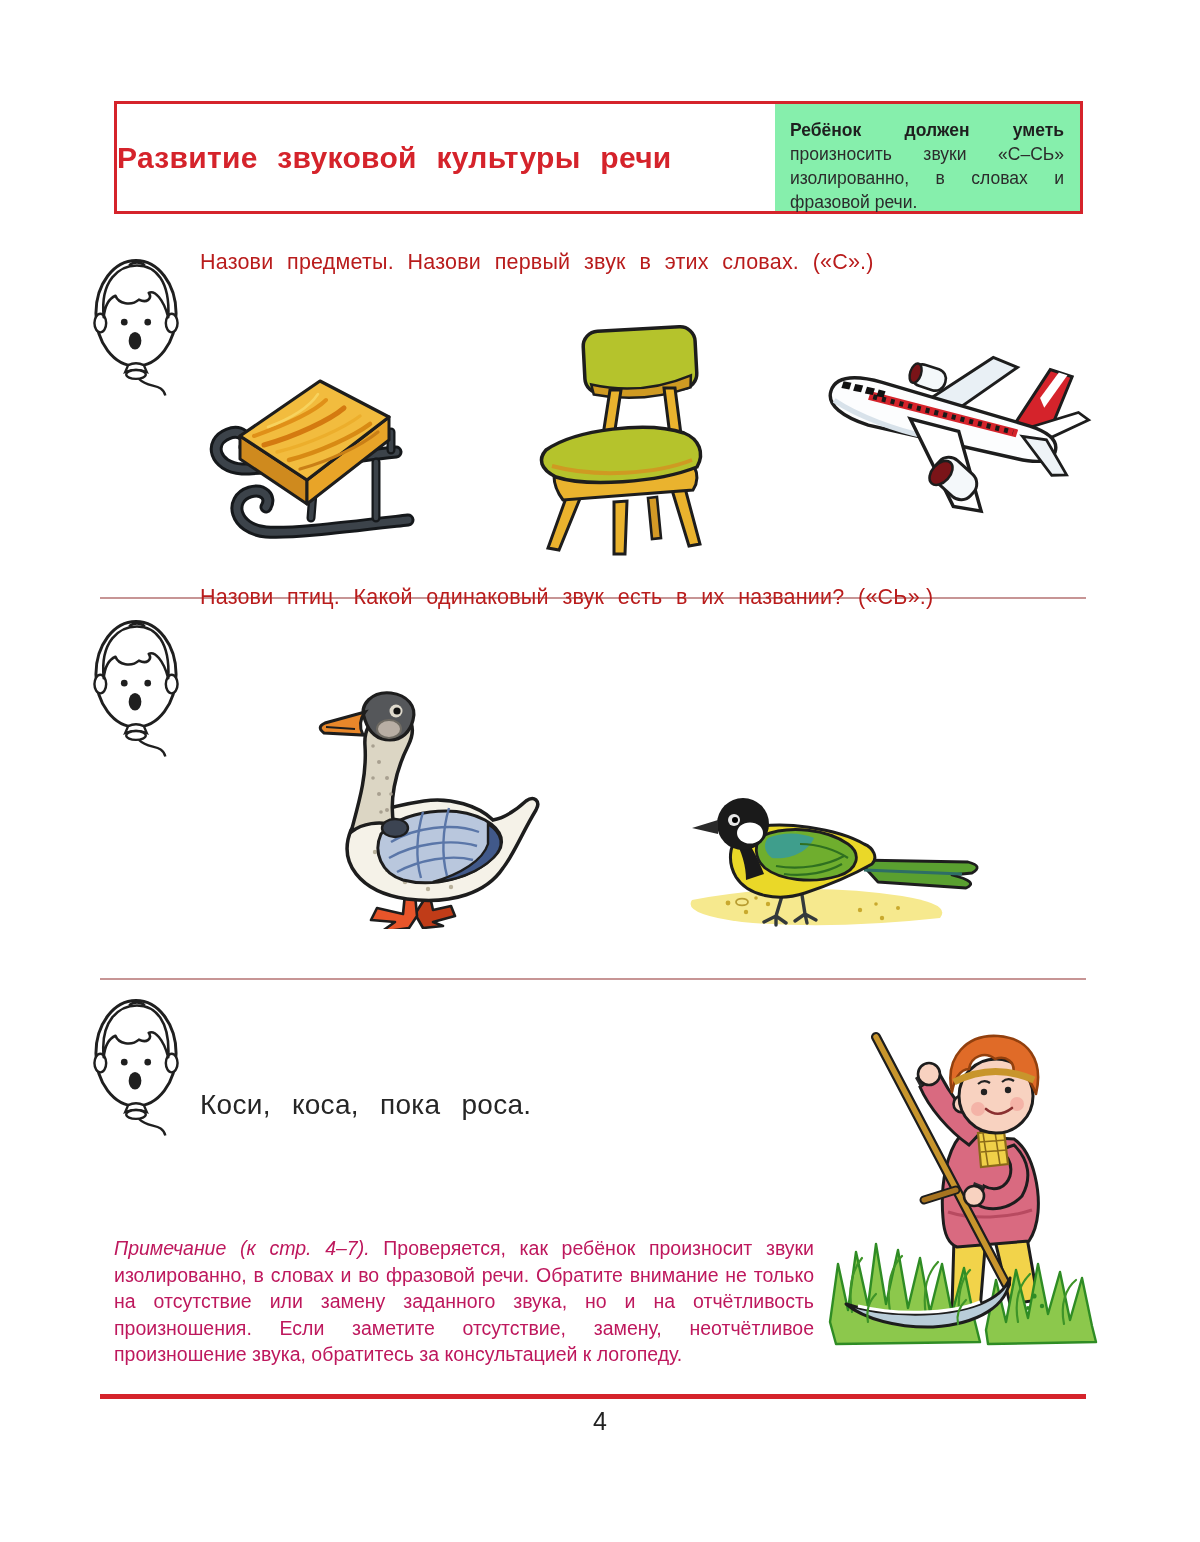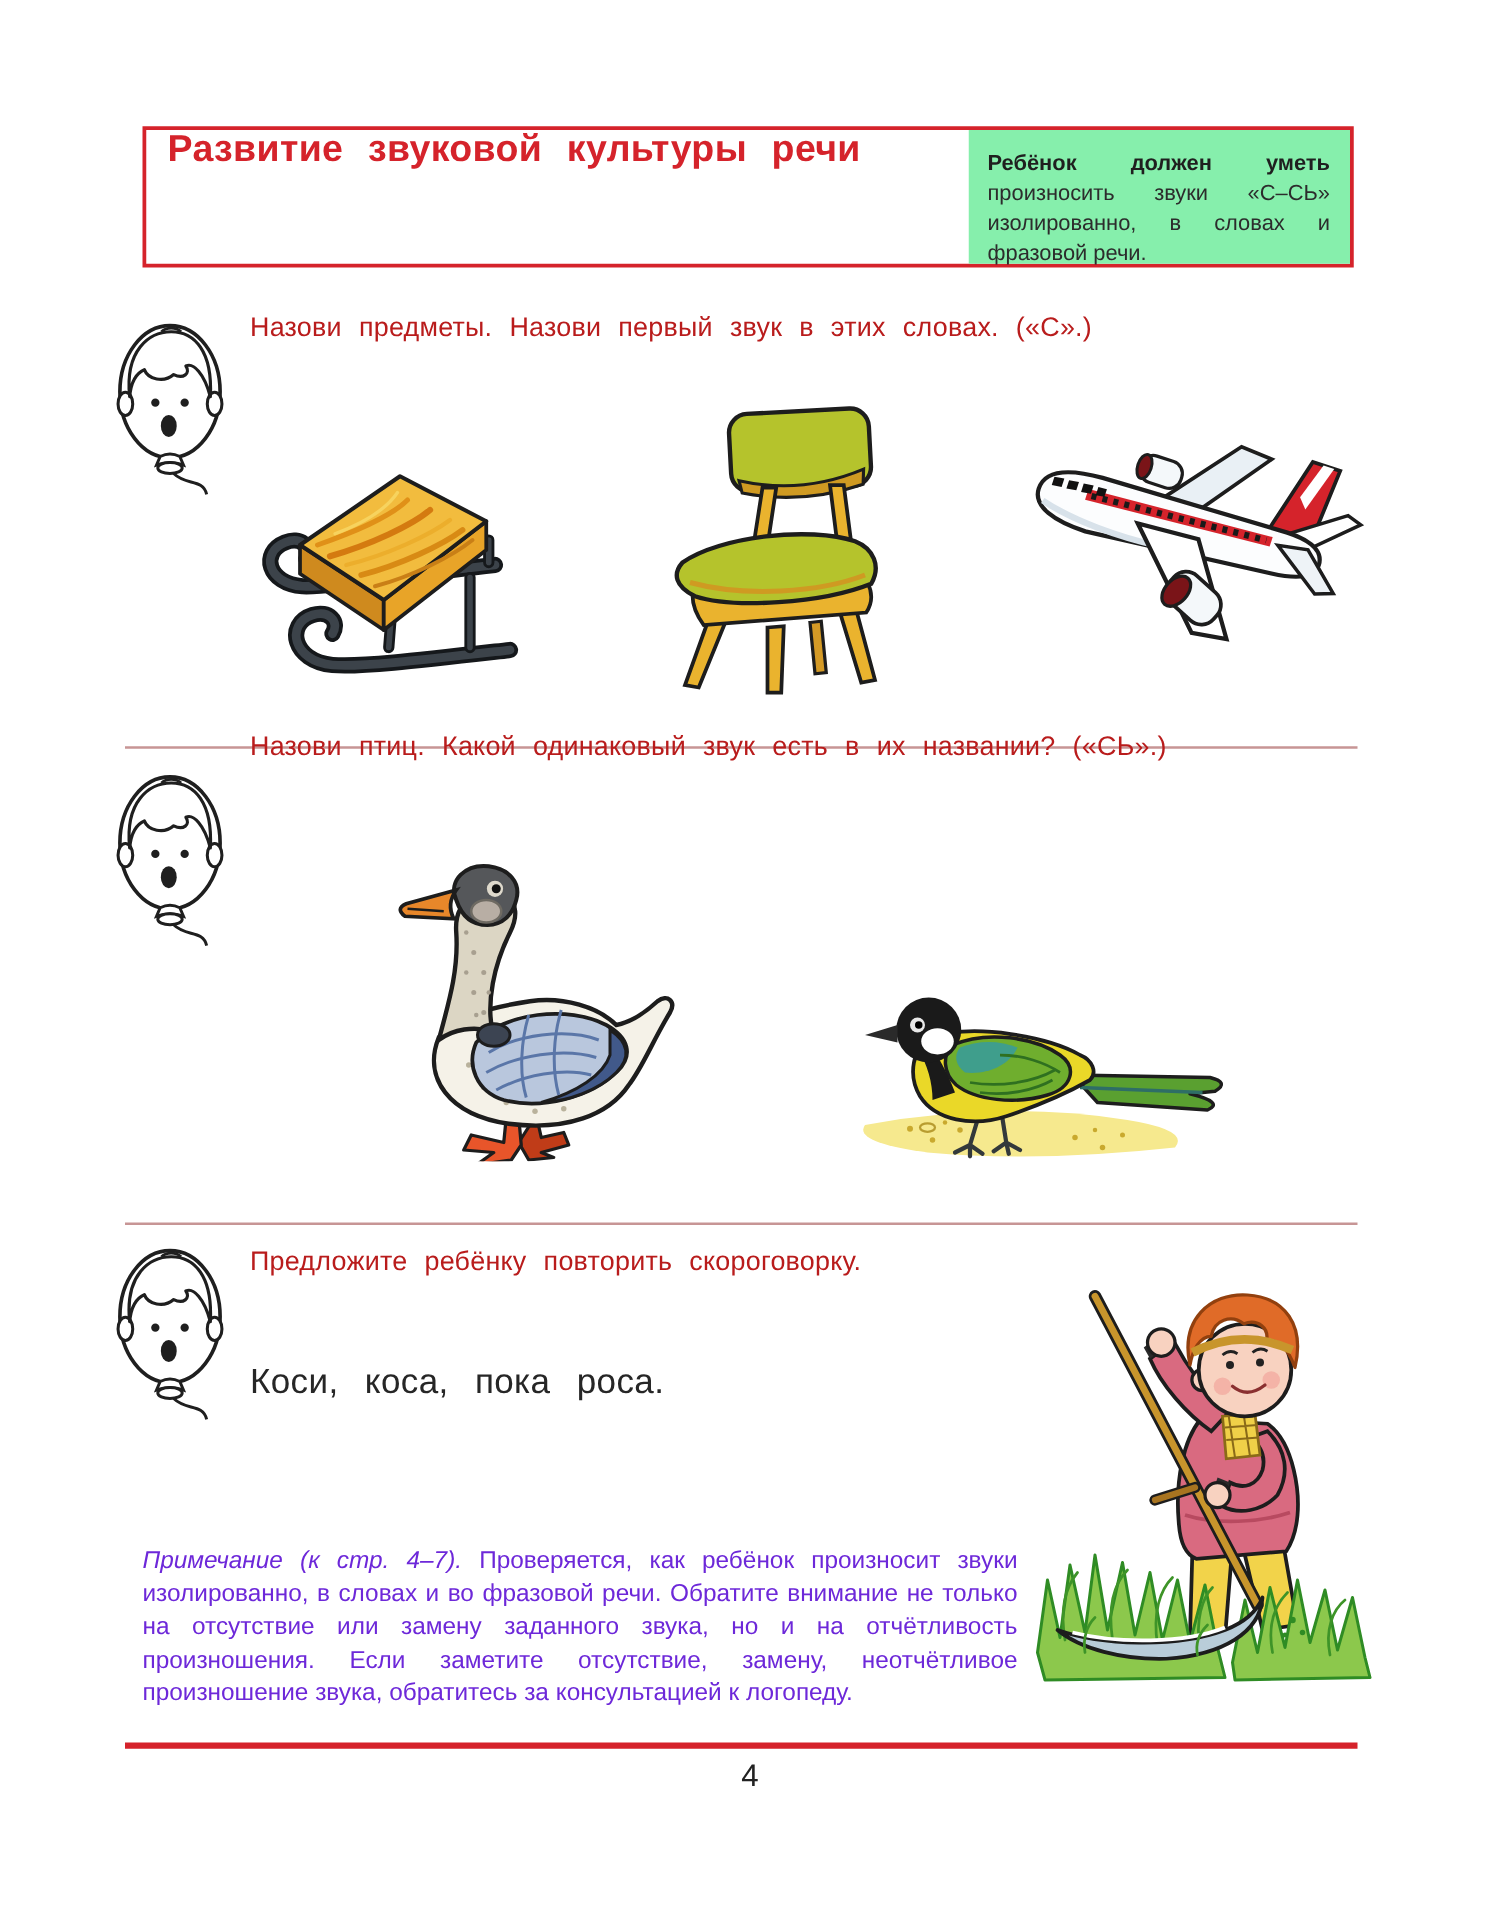--- a/index.html
+++ b/index.html
@@ -8,21 +8,21 @@
     position:relative; width:1200px; height:1542px; margin:0 auto;
     background:#ffffff; overflow:hidden;
     font-family:"Liberation Sans","DejaVu Sans",sans-serif;
     color:#3a3a3a;
   }
   
   .header-box {
     position:absolute; left:114px; top:101px; width:969px; height:113px;
     border:3px solid #d5232b; background:#fff; display:flex;
   }
-  .header-title-wrap { flex:1; display:flex; align-items:flex-start; padding-left:17px; }
+  .header-title-wrap { flex:1; display:flex; align-items:center; }
   .header-title {
     font-size:30px; font-weight:bold; color:#d5232b;
     word-spacing:11px; letter-spacing:.3px; line-height:1.05;
   }
   .header-req {
     width:305px; background:#86efac; padding:14px 16px 0 15px;
     font-size:17.5px; line-height:1.38; color:#2c2c2c; text-align:justify;
   }
   .header-req b { color:#1f1f1f; }
   
@@ -33,21 +33,21 @@
   }
   .illustration { position:absolute; }
   .divider { position:absolute; left:100px; width:986px; height:2px; background:#c79595; }
   .tongue-twister {
     position:absolute; left:200px; top:1089px; font-size:28px; color:#262626;
     word-spacing:13px; letter-spacing:.3px;
   }
   
   .footnote {
     position:absolute; left:114px; top:1235px; width:700px;
-    font-size:19.5px; line-height:26.5px; color:#6d28d9; text-align:justify;
+    font-size:19.5px; line-height:26.5px; color:#be185d; text-align:justify;
   }
   .footnote i { font-style:italic; }
   .bottom-rule { position:absolute; left:100px; top:1394px; width:986px; height:5px; background:#d5232b; }
   .page-number {
     position:absolute; left:0; top:1407px; width:1200px; text-align:center;
     font-size:25px; color:#222;
   }
 </style>
 </head>
 <body>
@@ -273,21 +273,20 @@
     <circle cx="85" cy="42" r="3" fill="#000"></circle>
 
     <polygon points="68,42 42,50 68,56" fill="#2a2a2a"></polygon>
   </svg>
 
   <div class="divider" style="top:978px"></div>
 
   <svg class="speech-icon" style="top:993px" viewBox="0 0 90 150">
     <use href="#balloon-face" xlink:href="#balloon-face"></use>
   </svg>
-  <div class="task-text" style="top:997px">Предложите ребёнку повторить скороговорку.</div>
   <div class="tongue-twister">Коси, коса, пока роса.</div>
 
   <svg class="illustration" style="left:828px; top:1012px" width="287" height="342" viewBox="0 0 287 342">
 
     <polygon points="126,226 158,224 152,298 124,296" fill="#f2d34a" stroke="#1d1d1d" stroke-width="3"></polygon>
     <polygon points="166,224 198,220 210,288 182,292" fill="#f2d34a" stroke="#1d1d1d" stroke-width="3"></polygon>
 
     <path d="M 132,124 C 119,140 112,172 115,206 C 116,222 121,232 129,235 L 201,229 C 211,214 213,189 207,164 C 203,147 196,134 186,127 Z" fill="#d96a80" stroke="#1d1d1d" stroke-width="3"></path>
     <path d="M 120,200 C 145,208 180,206 204,198" fill="none" stroke="#b84a60" stroke-width="3"></path>
 

